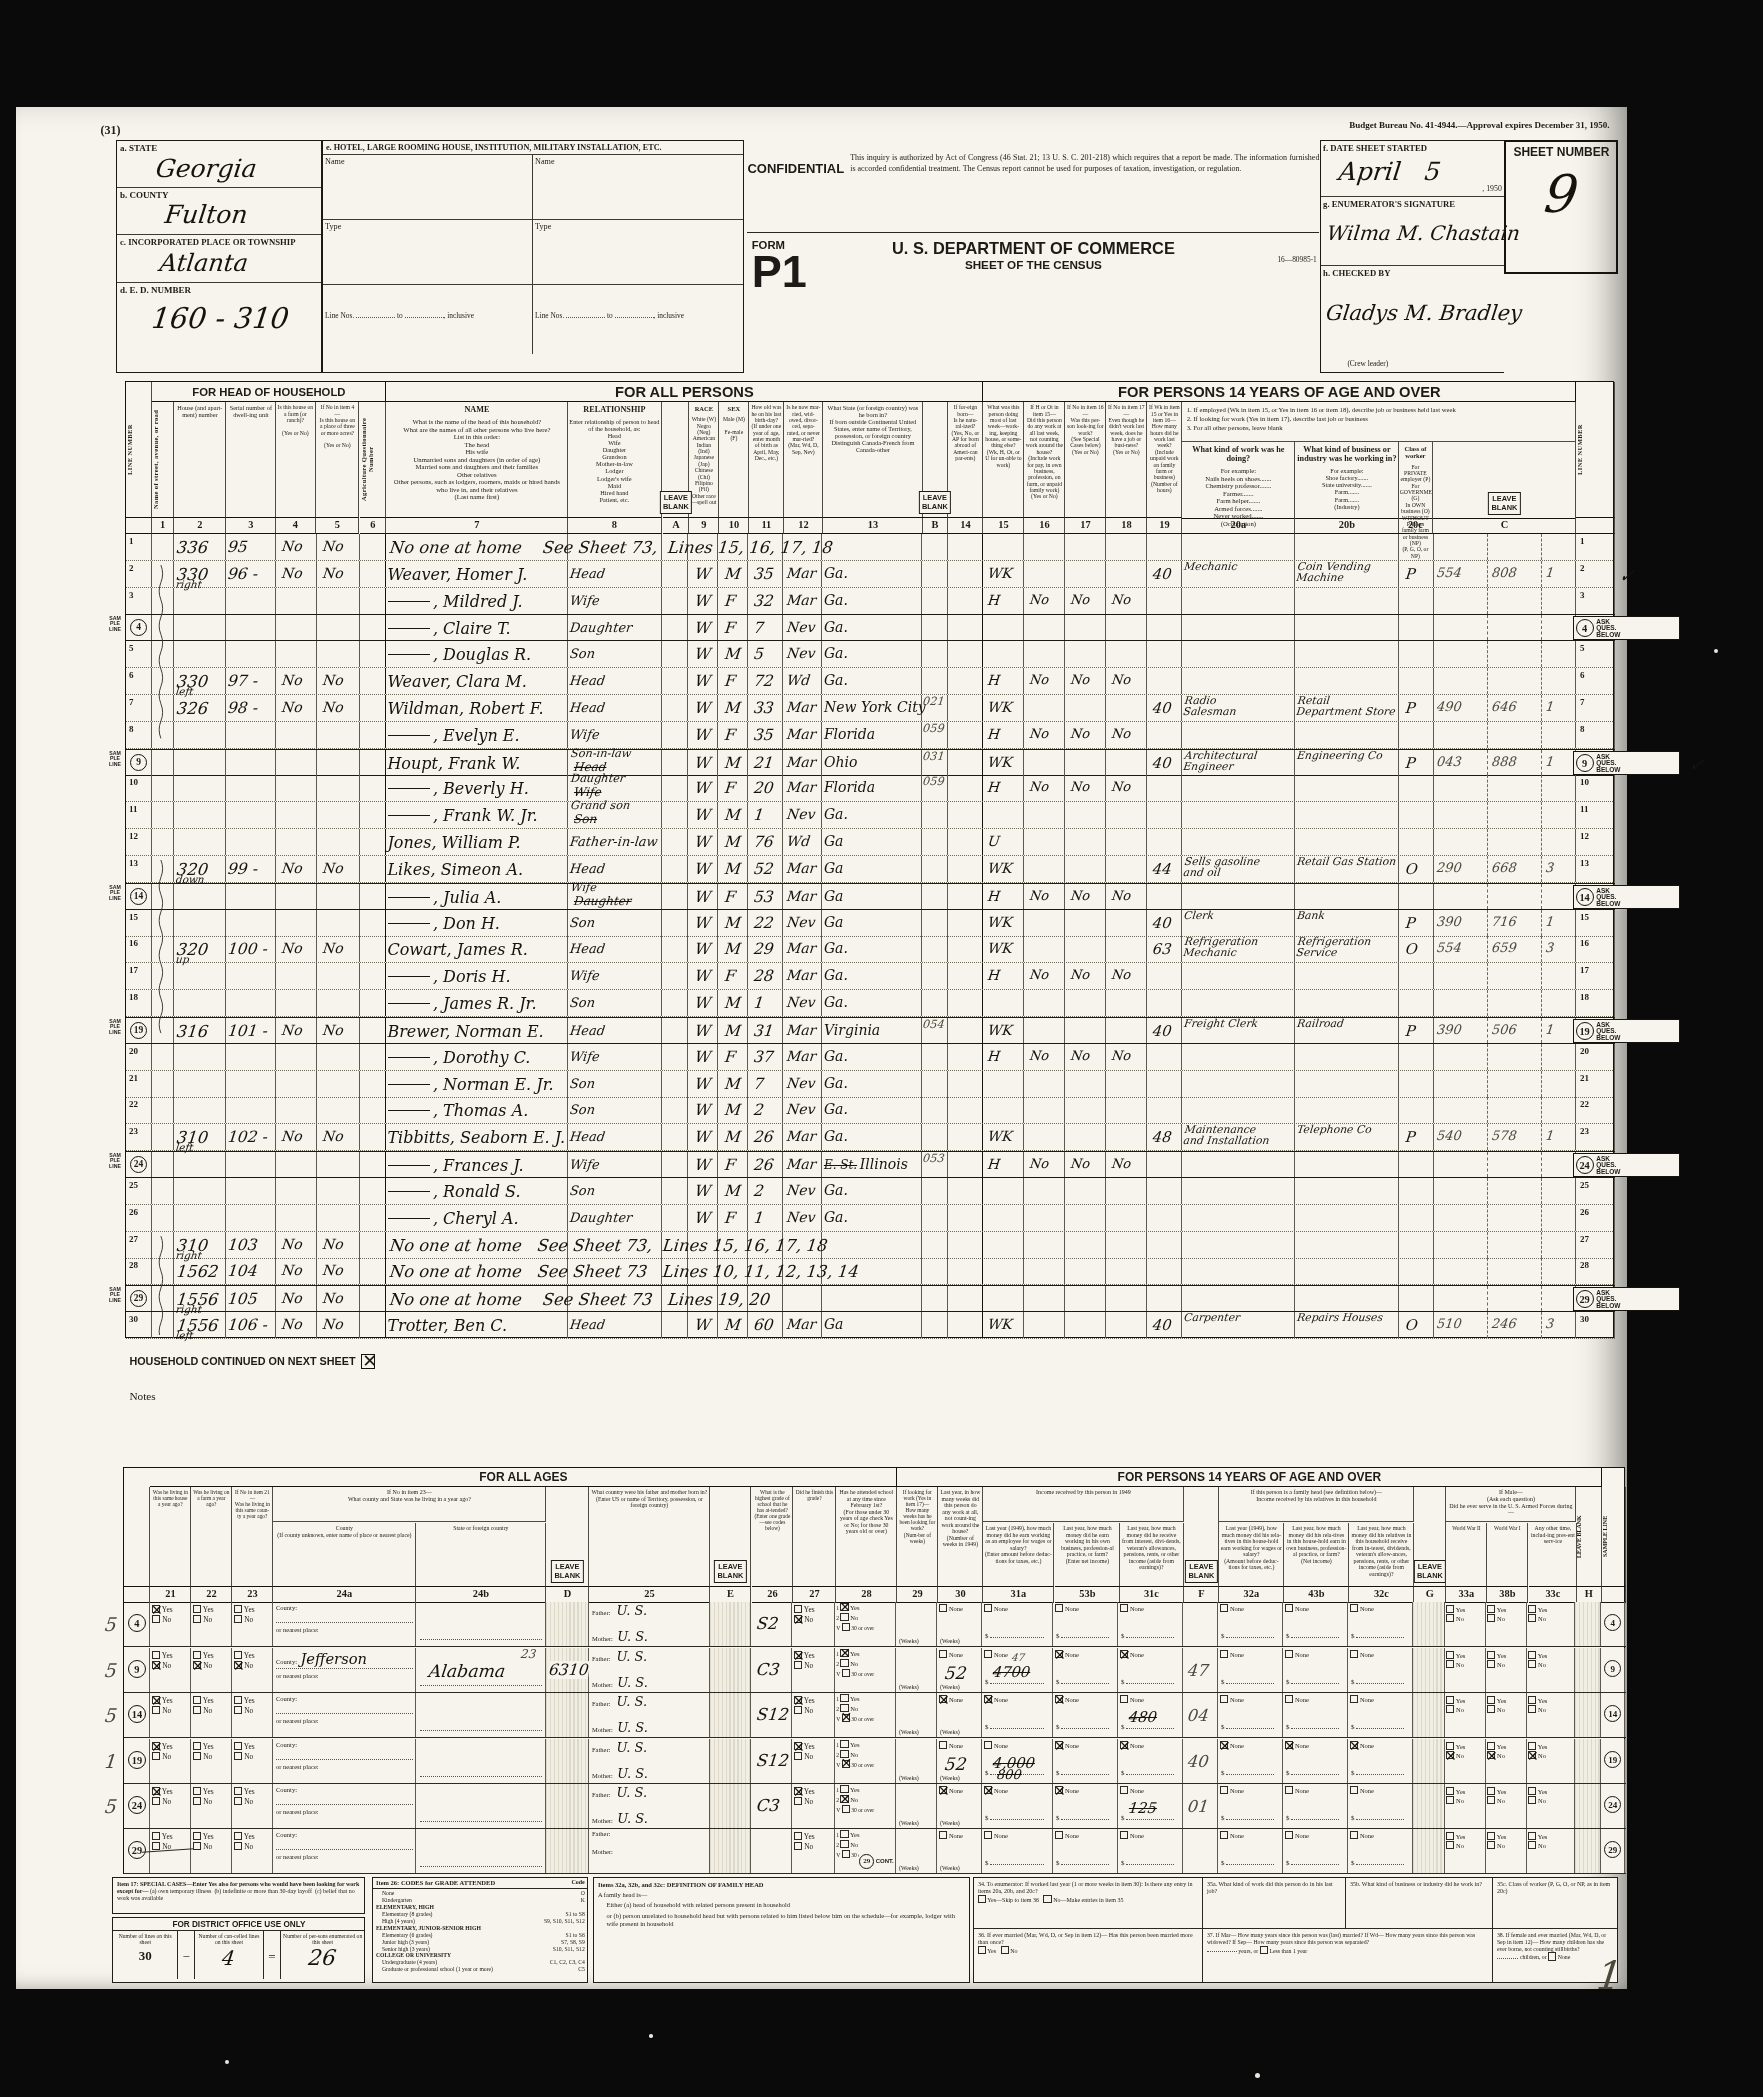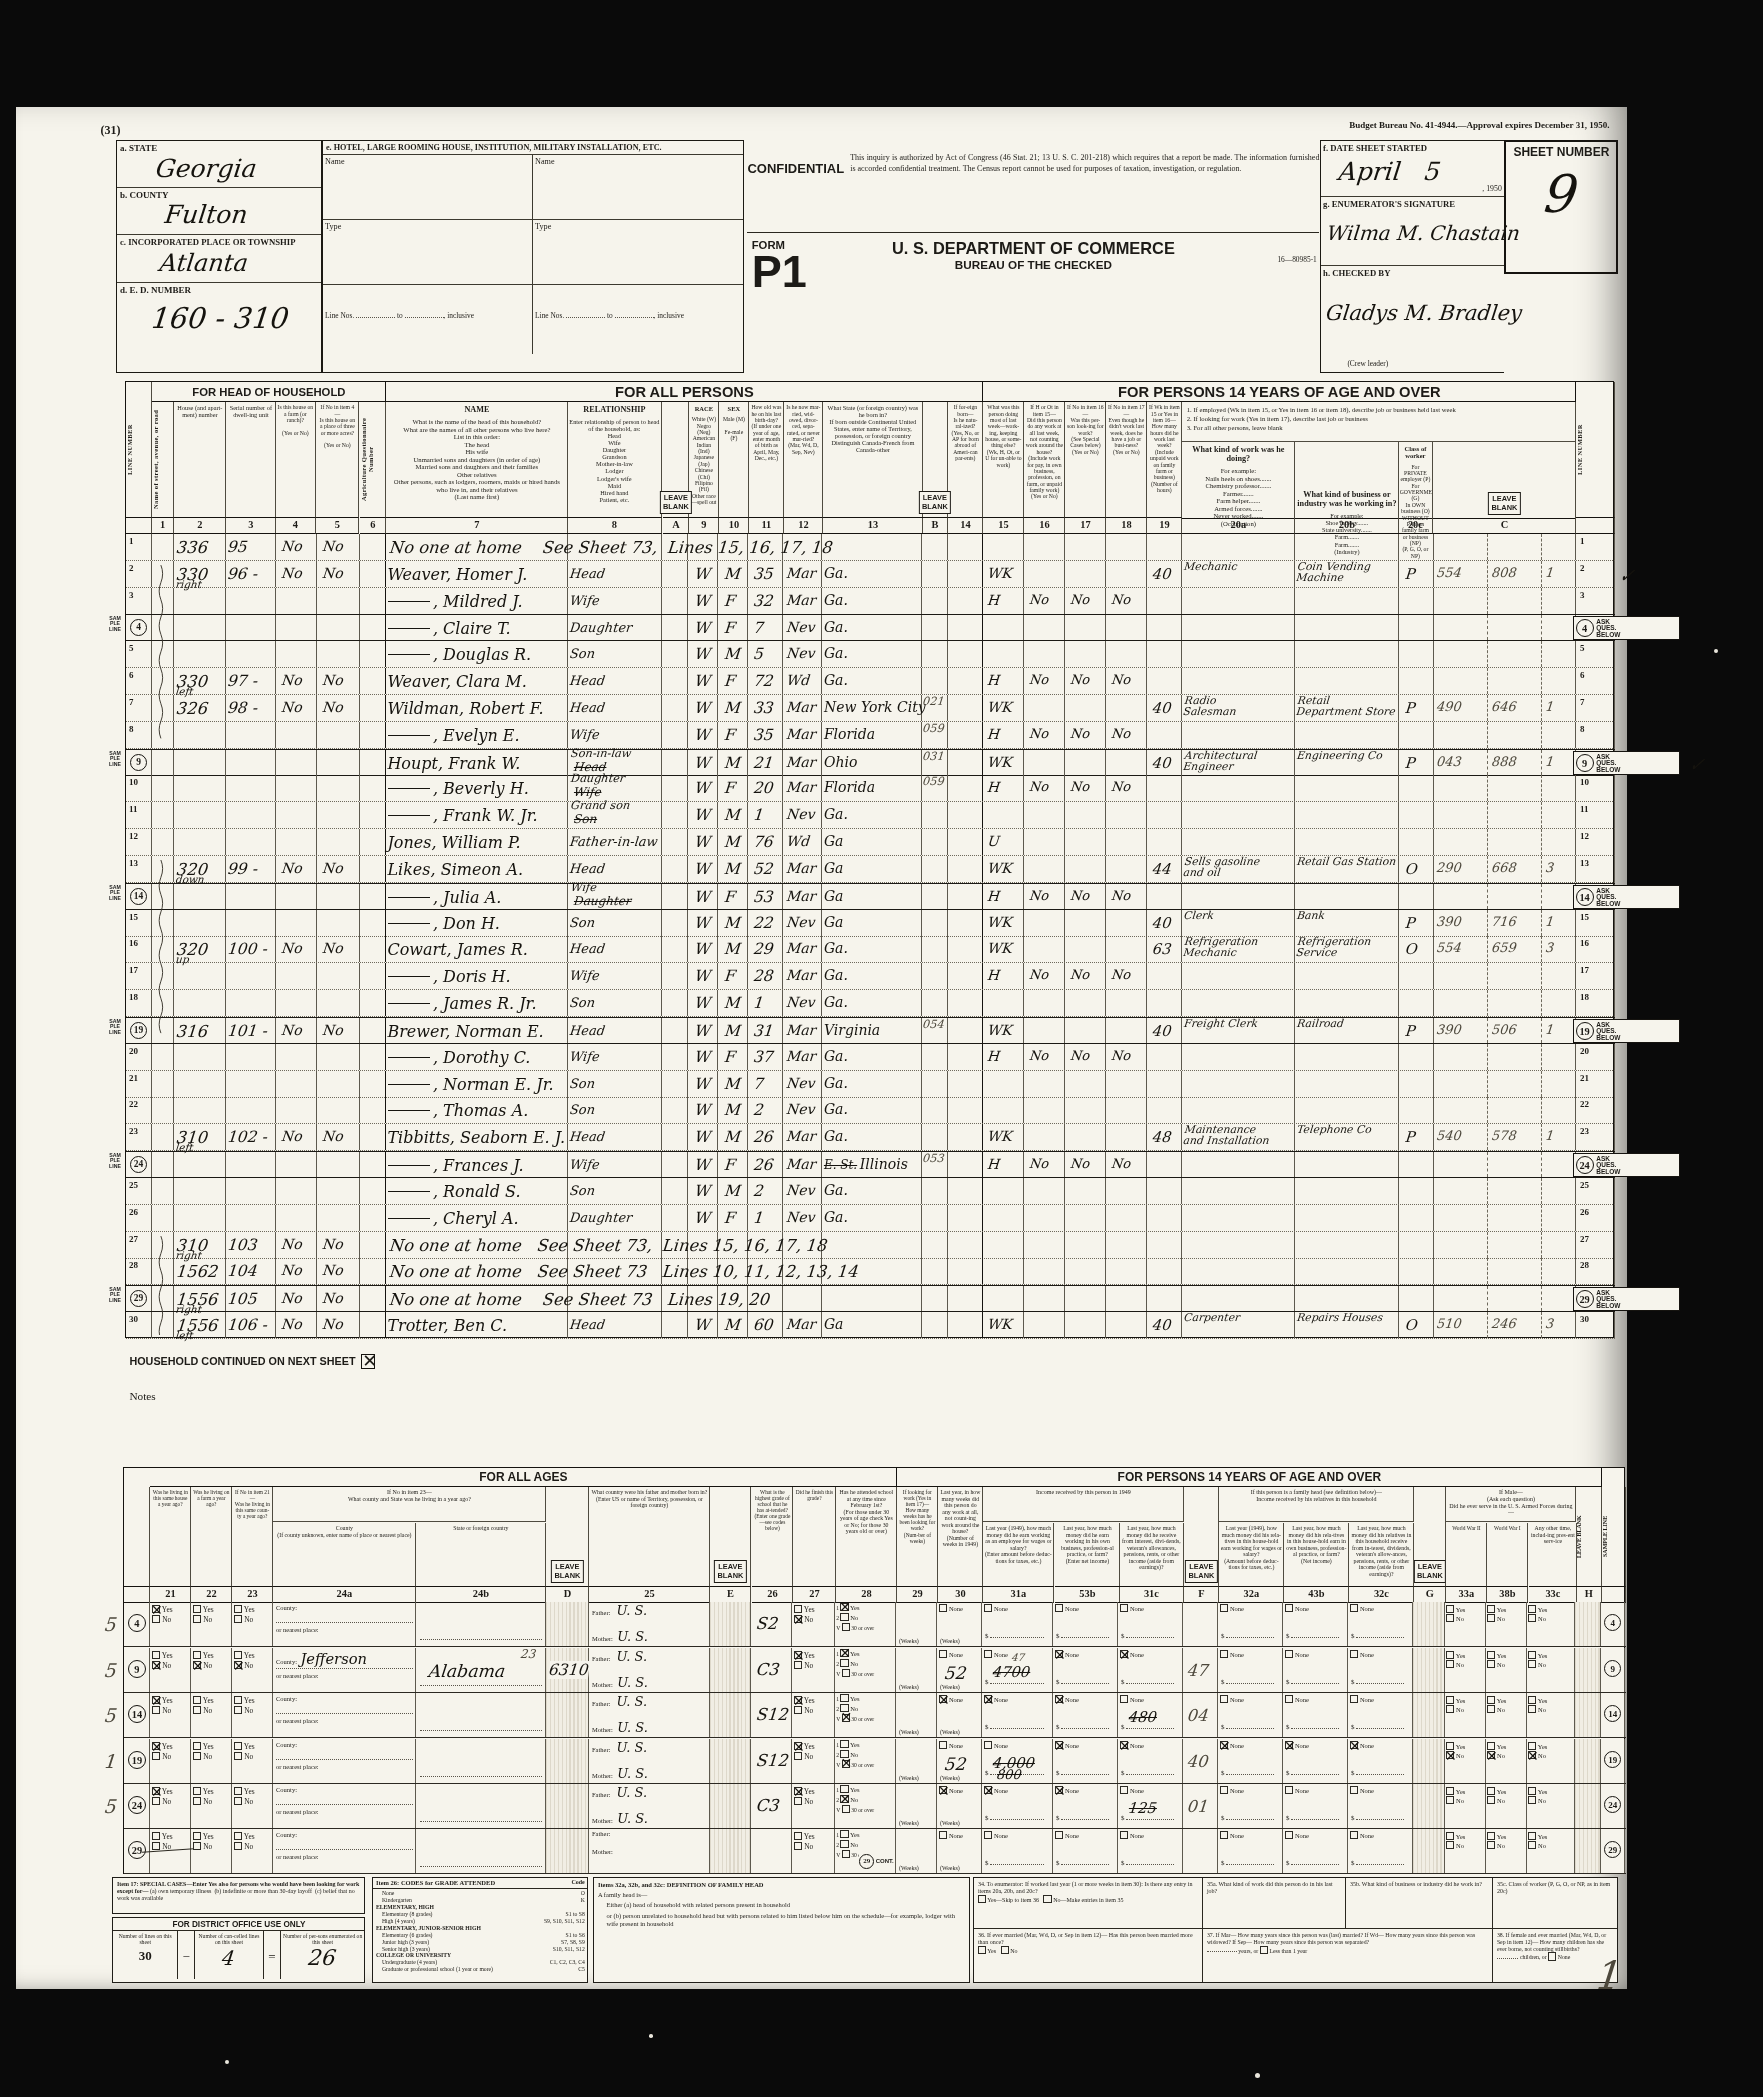--- a/index.html
+++ b/index.html
@@ -80,21 +80,21 @@
     <div style="font-size:8px;line-height:1.3;text-align:justify;padding-top:4.3px">This inquiry is authorized by Act of Congress (46 Stat. 21; 13 U. S. C. 201-218) which requires that a report be made. The information furnished is accorded confidential treatment.  The Census report cannot be used for purposes of taxation, investigation, or regulation.</div>
   </div>
   <div class="abs" style="left:731px;top:125px;width:572px;height:143px;border-top:1.3px solid #2a271f">
     <div class="abs" style="left:4.3px;top:6px">
       <div class="b sans" style="font-size:11.3px">FORM</div>
       <div class="b sans" style="font-size:45px;line-height:.95">P1</div>
     </div>
     <div class="abs" style="right:2.6px;top:21.6px;font-size:7.4px">16—80985-1</div>
     <div style="text-align:center;padding-top:6px">
       <div class="b sans" style="font-size:16.4px">U. S. DEPARTMENT OF COMMERCE</div>
-      <div class="b sans" style="font-size:11.7px">BUREAU OF THE CHECKED</div>
+      <div class="b sans" style="font-size:11.7px">SHEET OF THE CENSUS</div>
     </div>
   </div>
 
   <div class="abs" style="left:1304px;top:33px;width:184px;height:233px;border:1.7px solid #1b1913;border-right:none">
     <div style="height:56px;border-bottom:0.9px solid #3c392f;position:relative">
       <div class="b" style="font-size:8.7px;padding:1.7px">f. DATE SHEET STARTED</div>
       <div class="hw" style="position:absolute;left:17.3px;top:16.4px;font-size:25px"><span>April</span>&nbsp;&nbsp;&nbsp;<span>5</span></div>
       <div class="abs" style="right:2.6px;bottom:3.5px;font-size:7.8px">, 1950</div>
     </div>
     <div style="height:69px;border-bottom:0.9px solid #3c392f;position:relative">
@@ -243,21 +243,21 @@
           <div class="lbl" style="font-size: 6.7px;">For example:
 Nails heels on shoes.......
 Chemistry professor.......
 Farmer.......
 Farm helper.......
 Armed forces.......
 Never worked.......
 (Occupation)</div>
         </div>
         <div style="position: absolute; left: 1169px; top: 60px; width: 104px; height: 77px; border-right: 0.9px solid rgb(79, 75, 64); border-bottom: 1.3px solid rgb(21, 19, 15);">
-          <span class="b lbl" style="display: block; font-size: 8.2px; padding-top: 2.6px; margin-top: 45px;">What kind of business or industry was he working in?</span>
+          <span class="b lbl" style="display: block; font-size: 8.2px; padding-top: 2.6px;">What kind of business or industry was he working in?</span>
           <div class="lbl" style="font-size: 6.3px;">For example:
 Shoe factory.......
 State university.......
 Farm.......
 Farm.......
 (Industry)</div>
         </div>
         <div style="position: absolute; left: 1272px; top: 60px; width: 35px; height: 77px; border-right: 0.9px solid rgb(79, 75, 64); border-bottom: 1.3px solid rgb(21, 19, 15);">
           <span class="b lbl" style="display: block; font-size: 6.5px; padding-top: 2.6px;">Class of worker</span>
           <div class="lbl" style="font-size: 5.7px;">For PRIVATE employer (P)

